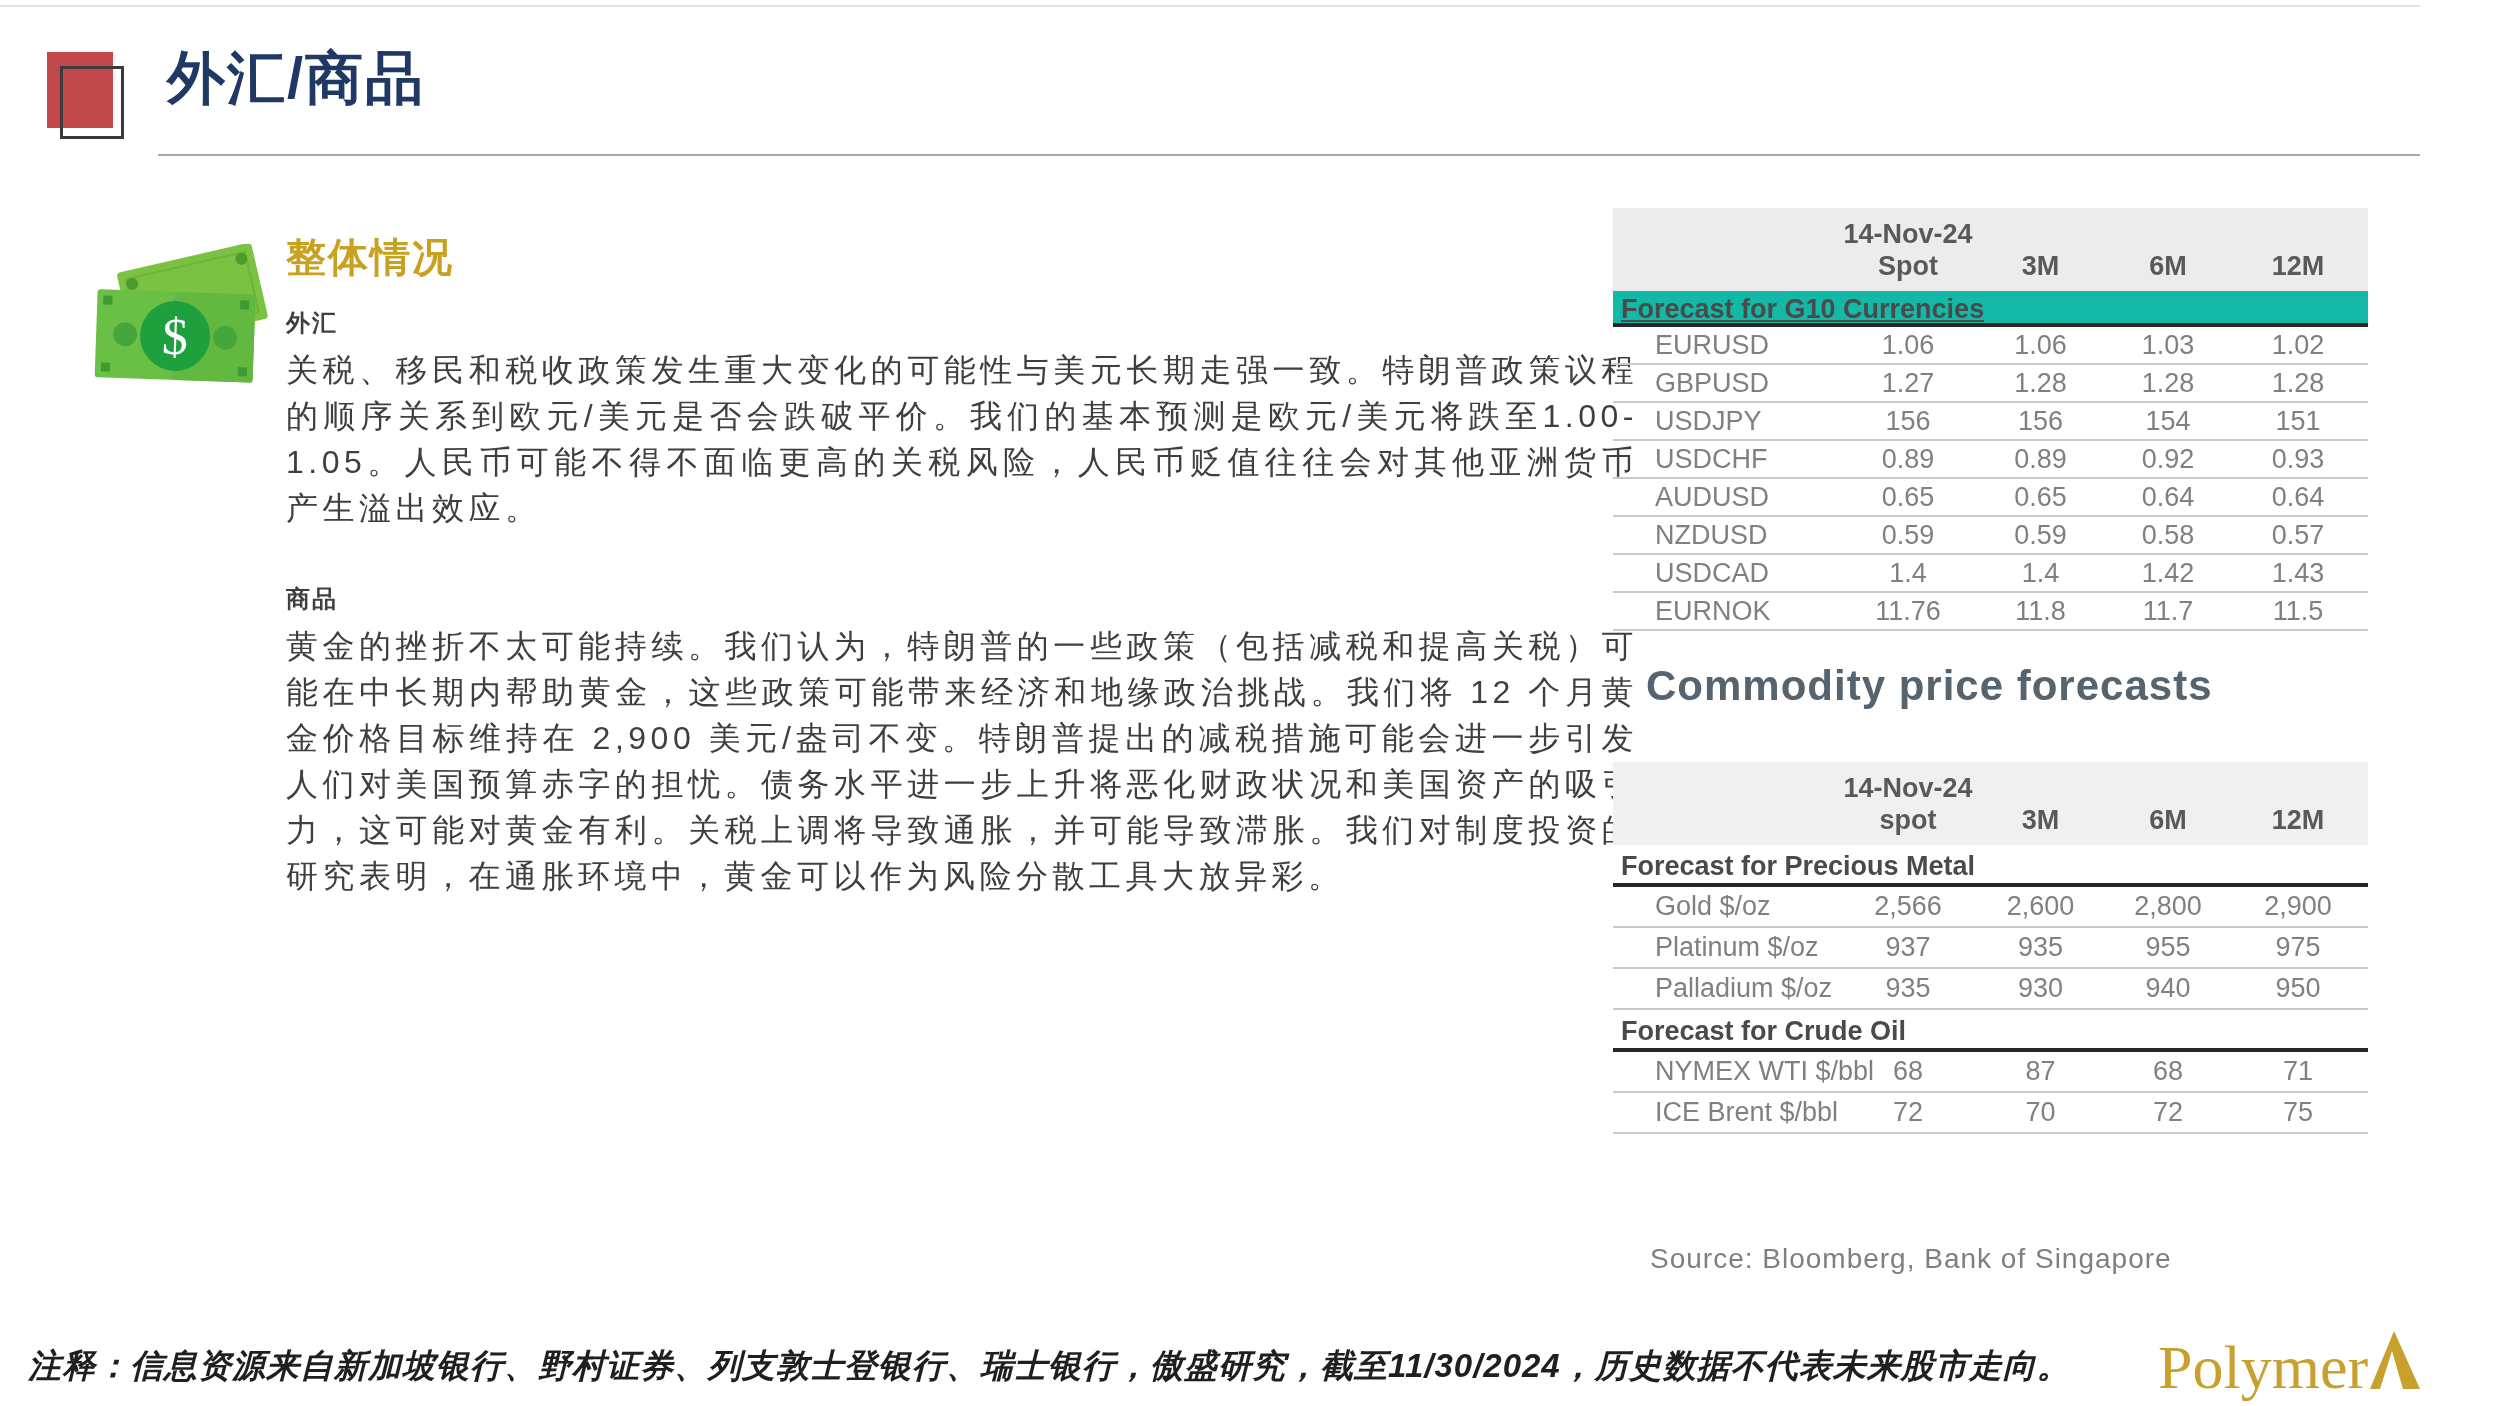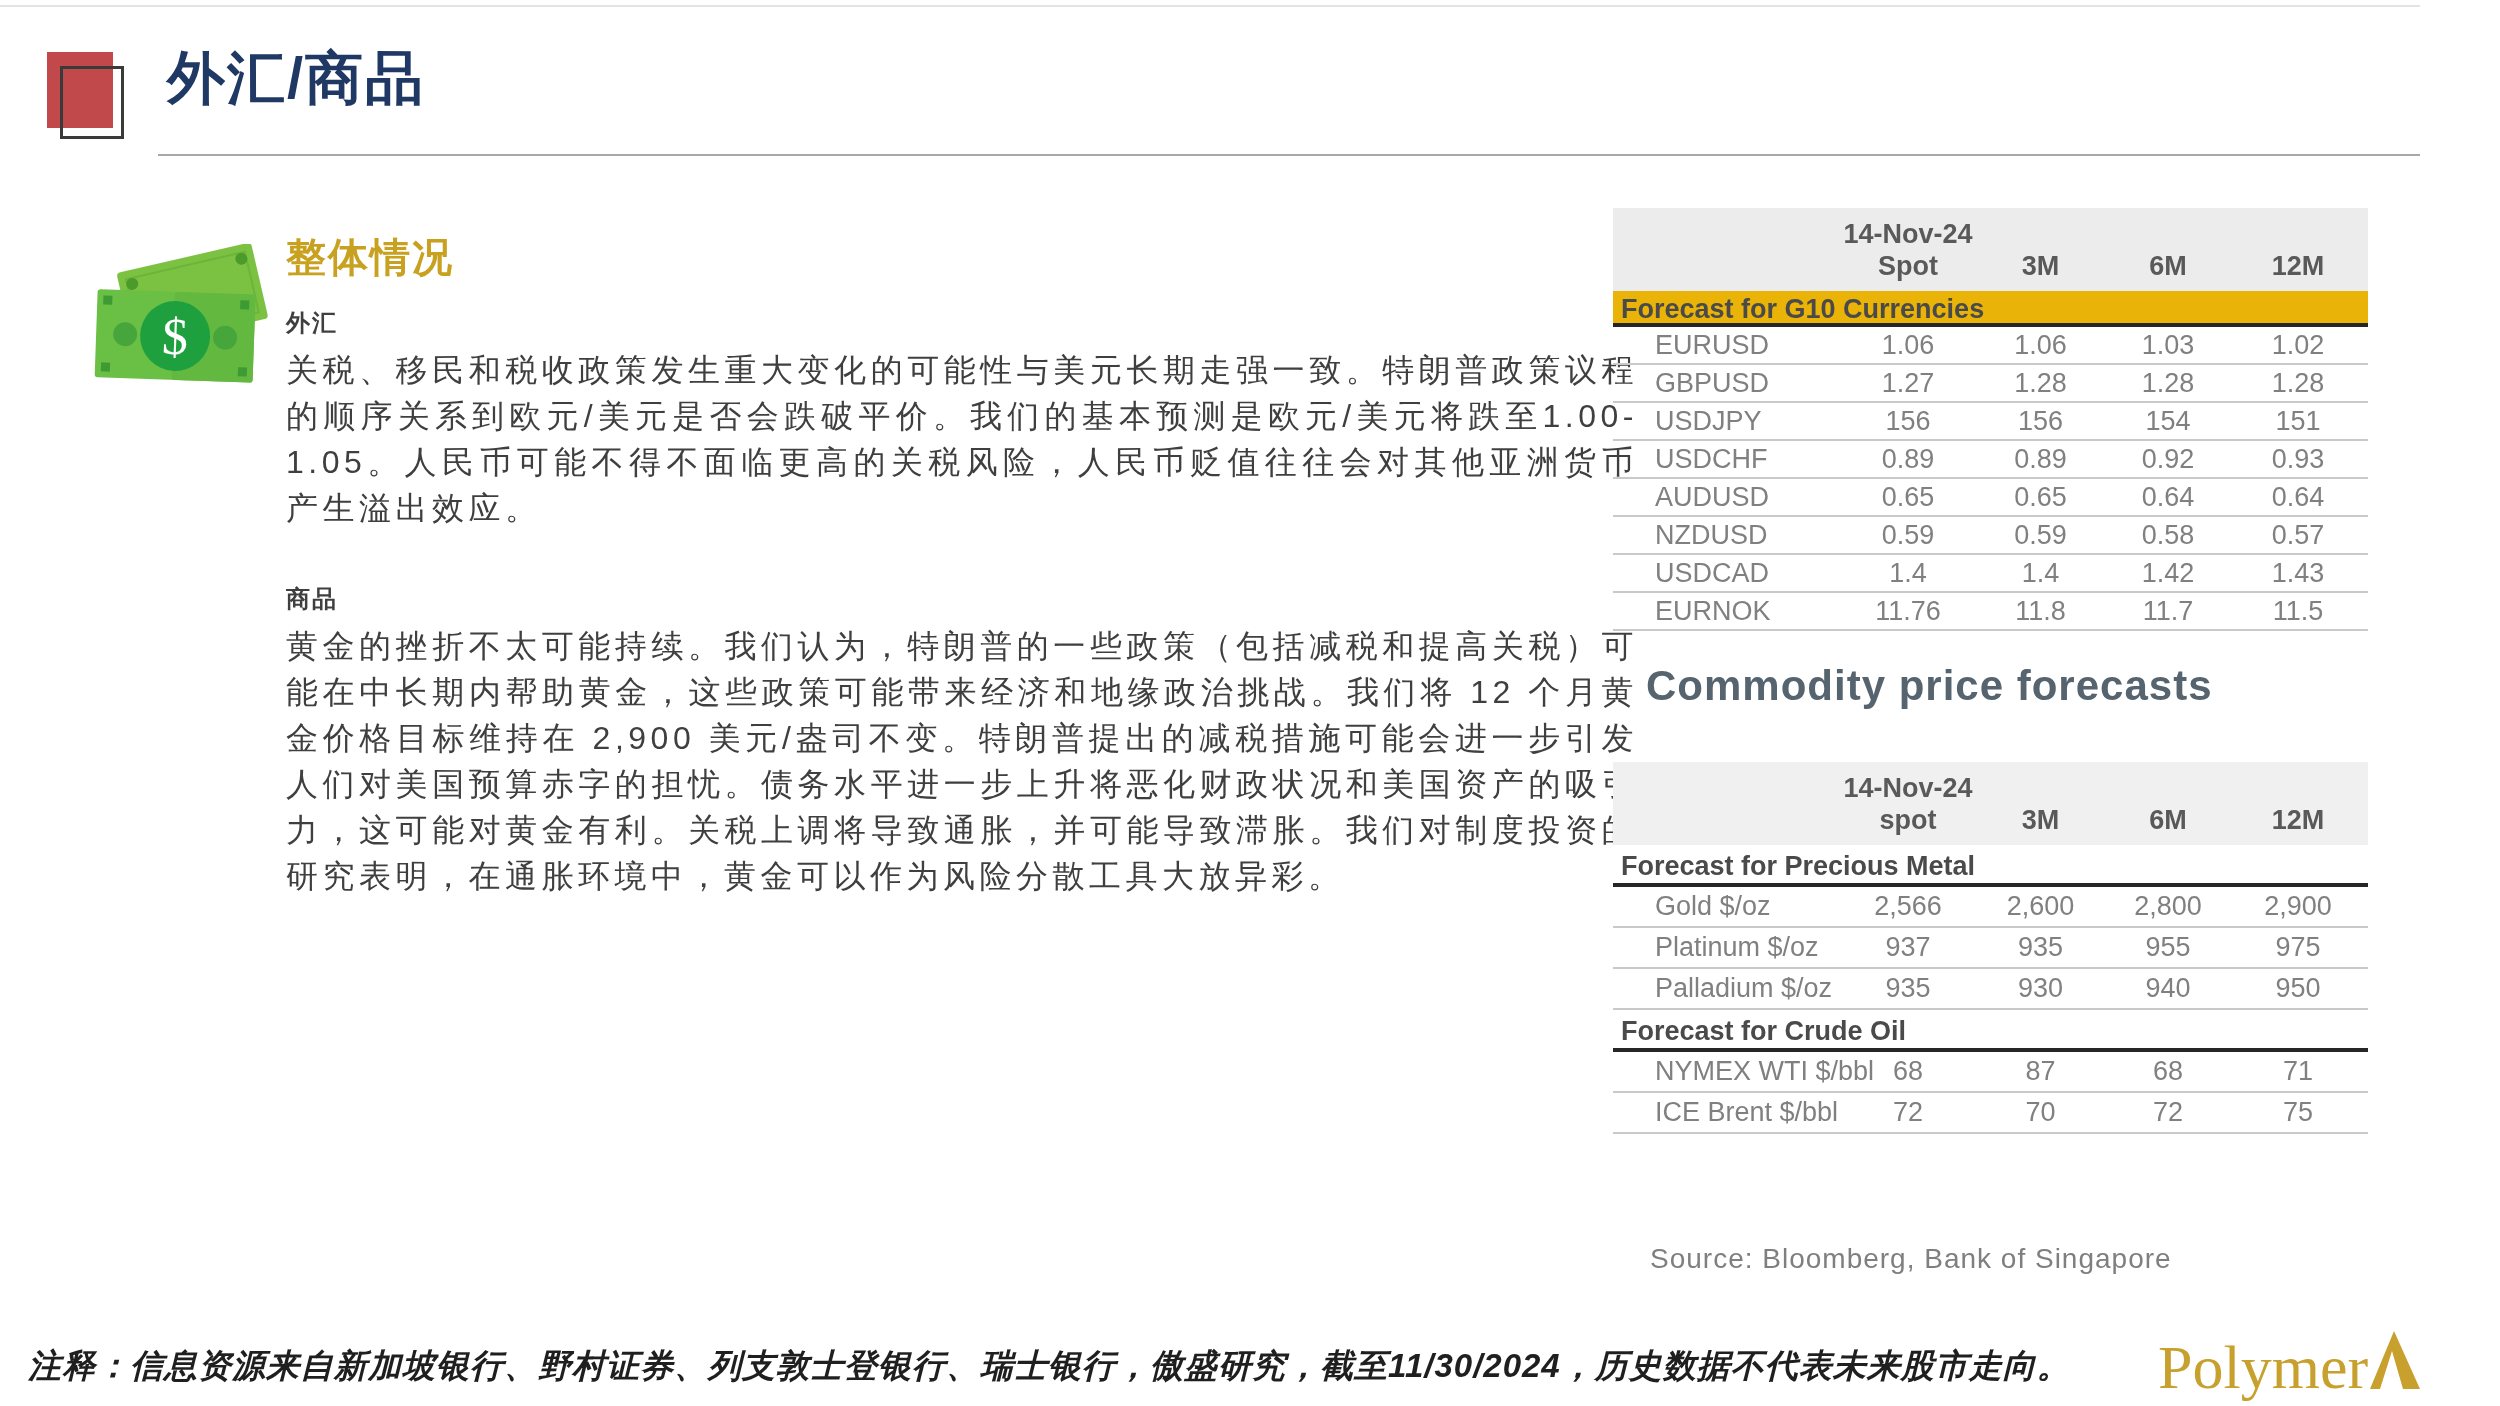--- a/index.html
+++ b/index.html
@@ -33,21 +33,21 @@
   .tbl { position:absolute; left:1570px; width:755px; font-size:27px;margin-left:43px; }
   .t-grid { display:grid; grid-template-columns:230px 130px 135px 120px 140px; align-items:center; }
   .t-head { background:#ECECEC; padding:10px 0 9px 0; color:#595959; font-weight:bold; }
   .t-head2 { background:#F0F0F0; }
   .t-head .t-grid { height:32px; }
   .c { white-space:nowrap; }
   .num { text-align:center; }
   .lbl { padding-left:42px; text-align:left; color:#808080; }
   .t-section { height:36px; line-height:36px; font-weight:bold; color:#4A4A4A; padding-left:8px; font-size:27px;
                border-bottom:4px solid #262626; }
-  .t-section.shaded { background:#eab308; }
+  .t-section.shaded { background:#14b8a6;text-decoration:underline; }
   .t-row { border-bottom:2px solid #c9c9c9; color:#808080; }
   .t-row .t-grid { height:36px; }
   .t-row2 .t-grid { height:39px; }
 
   .commodity-title { position:absolute; left:1646px; top:662px; font-size:42px; font-weight:bold; color:#566470; letter-spacing:1px; }
 
   .source-note { position:absolute; left:1650px; top:1243px; font-size:28px; color:#7f7f7f; letter-spacing:1px; }
 
   
   .footnote { position:absolute; left:28px; top:1344px; font-size:33px; font-style:italic; font-weight:bold;

